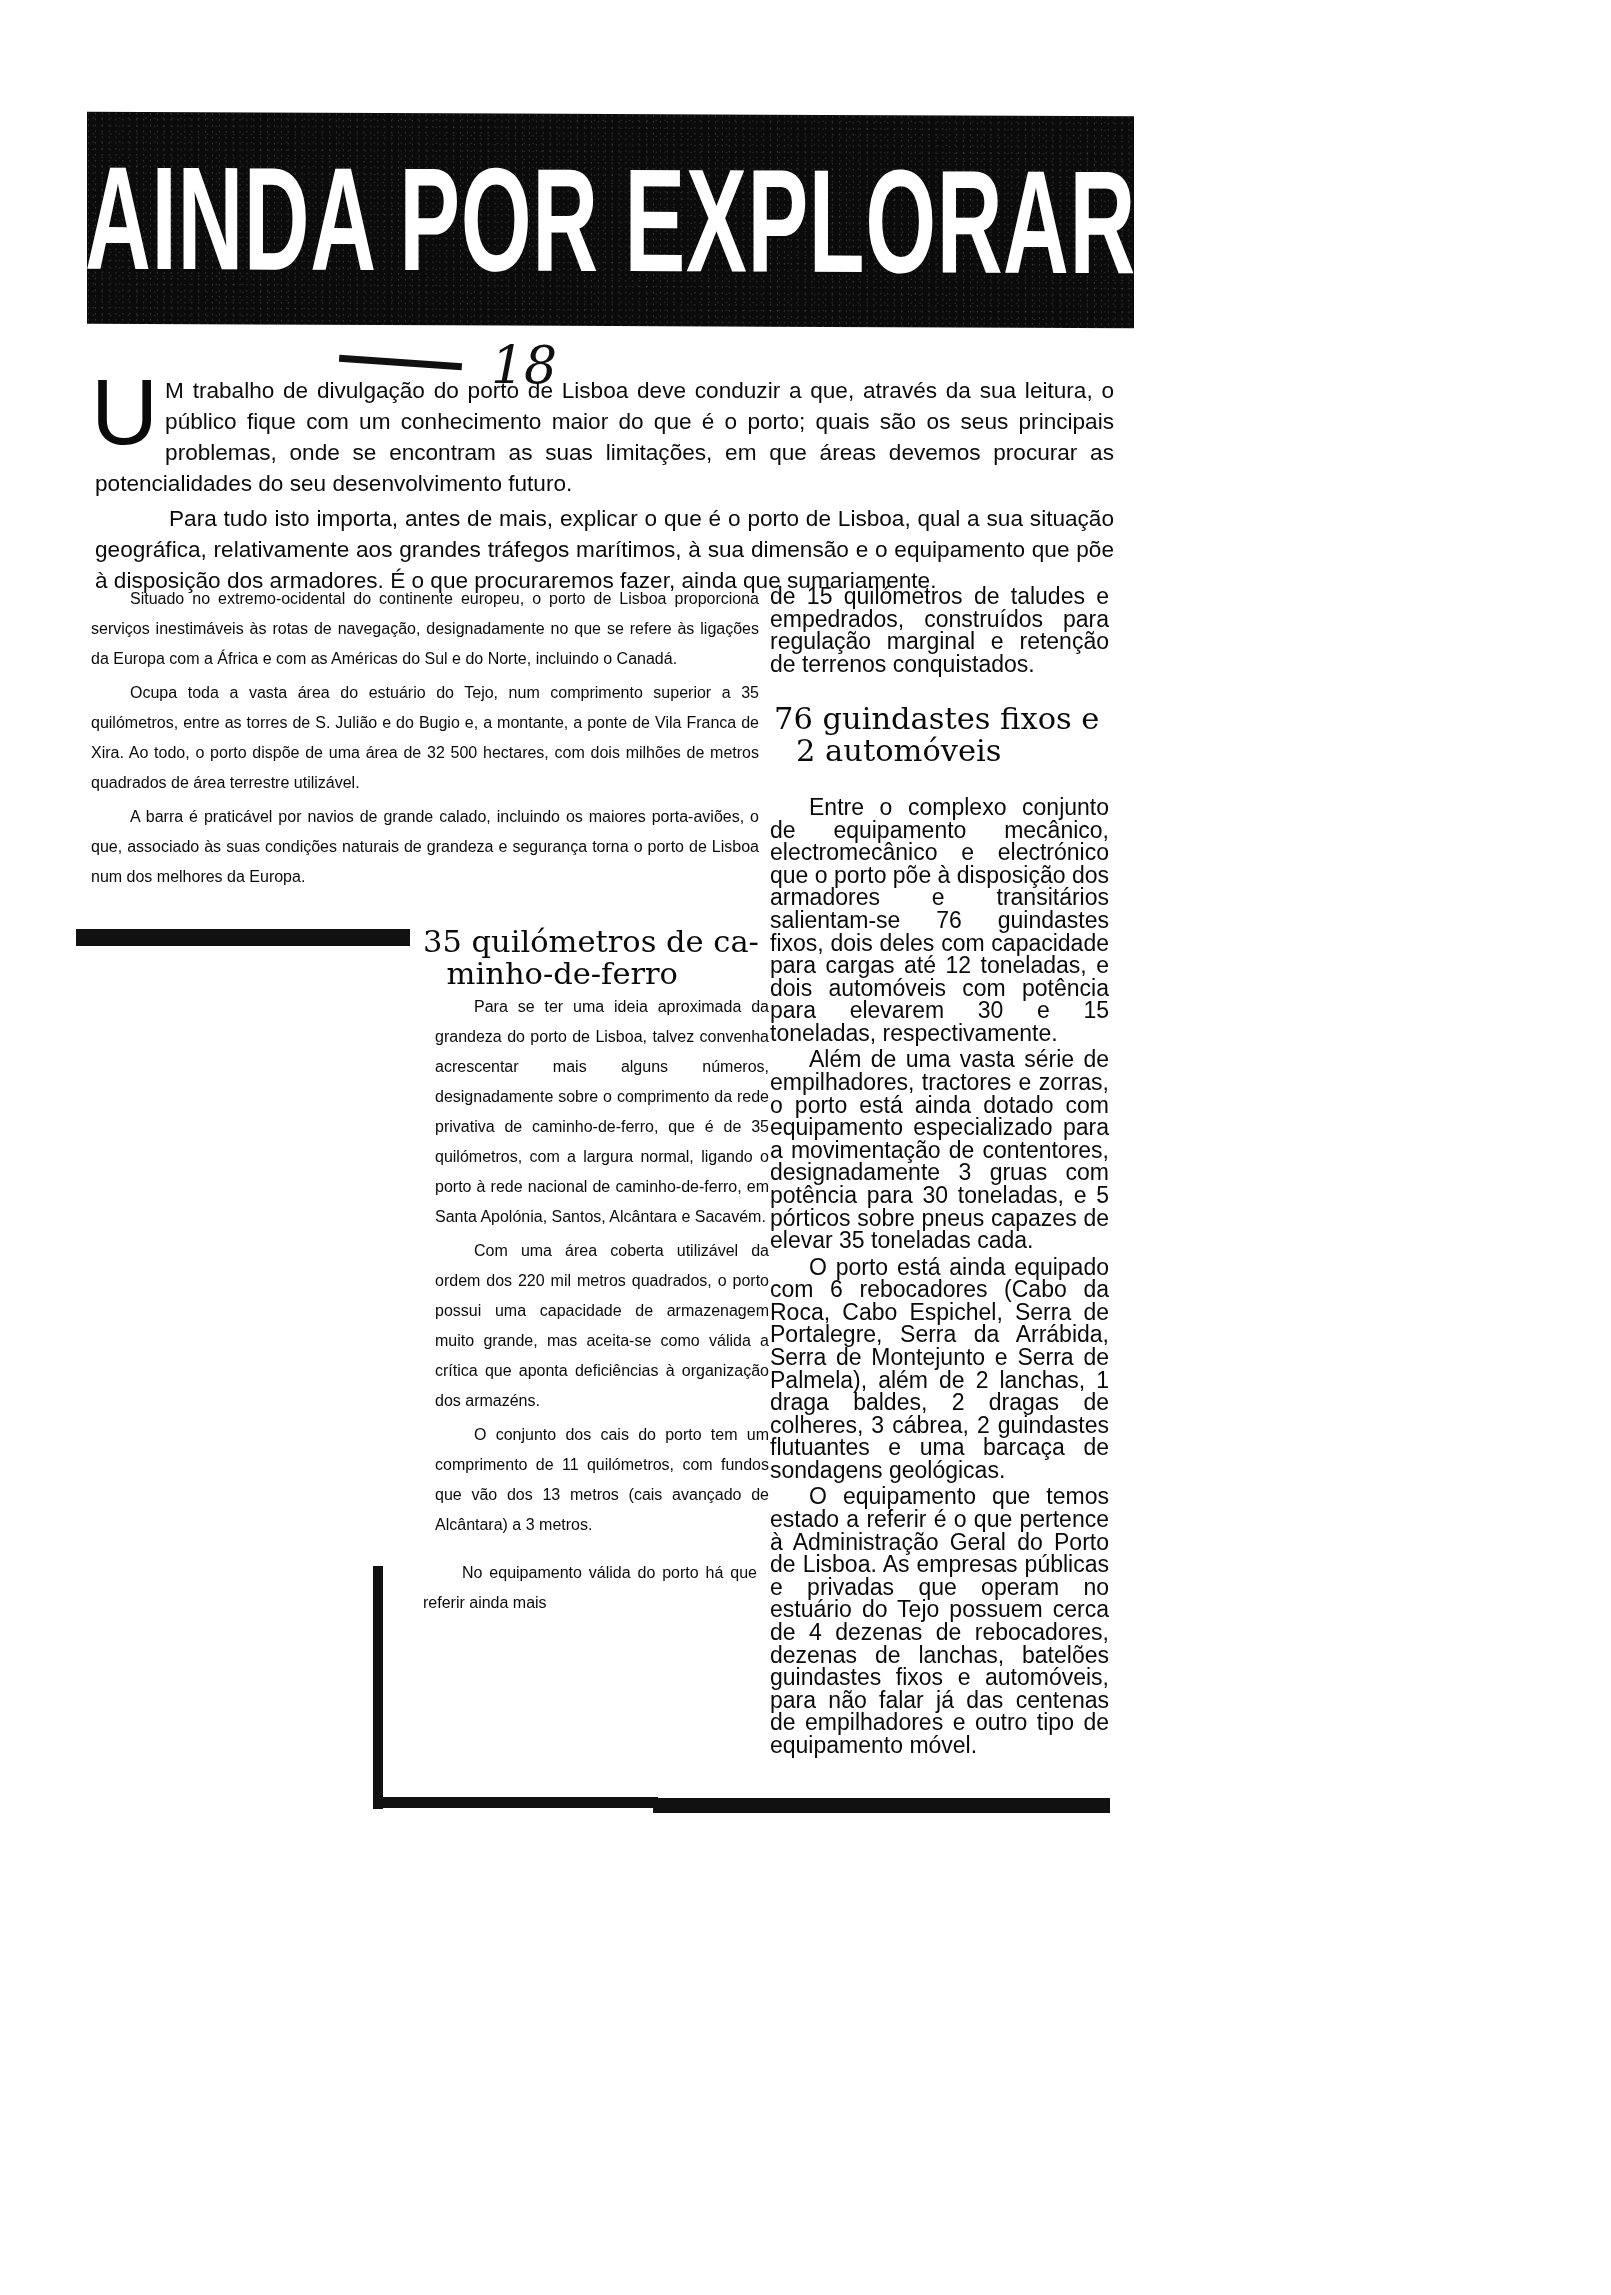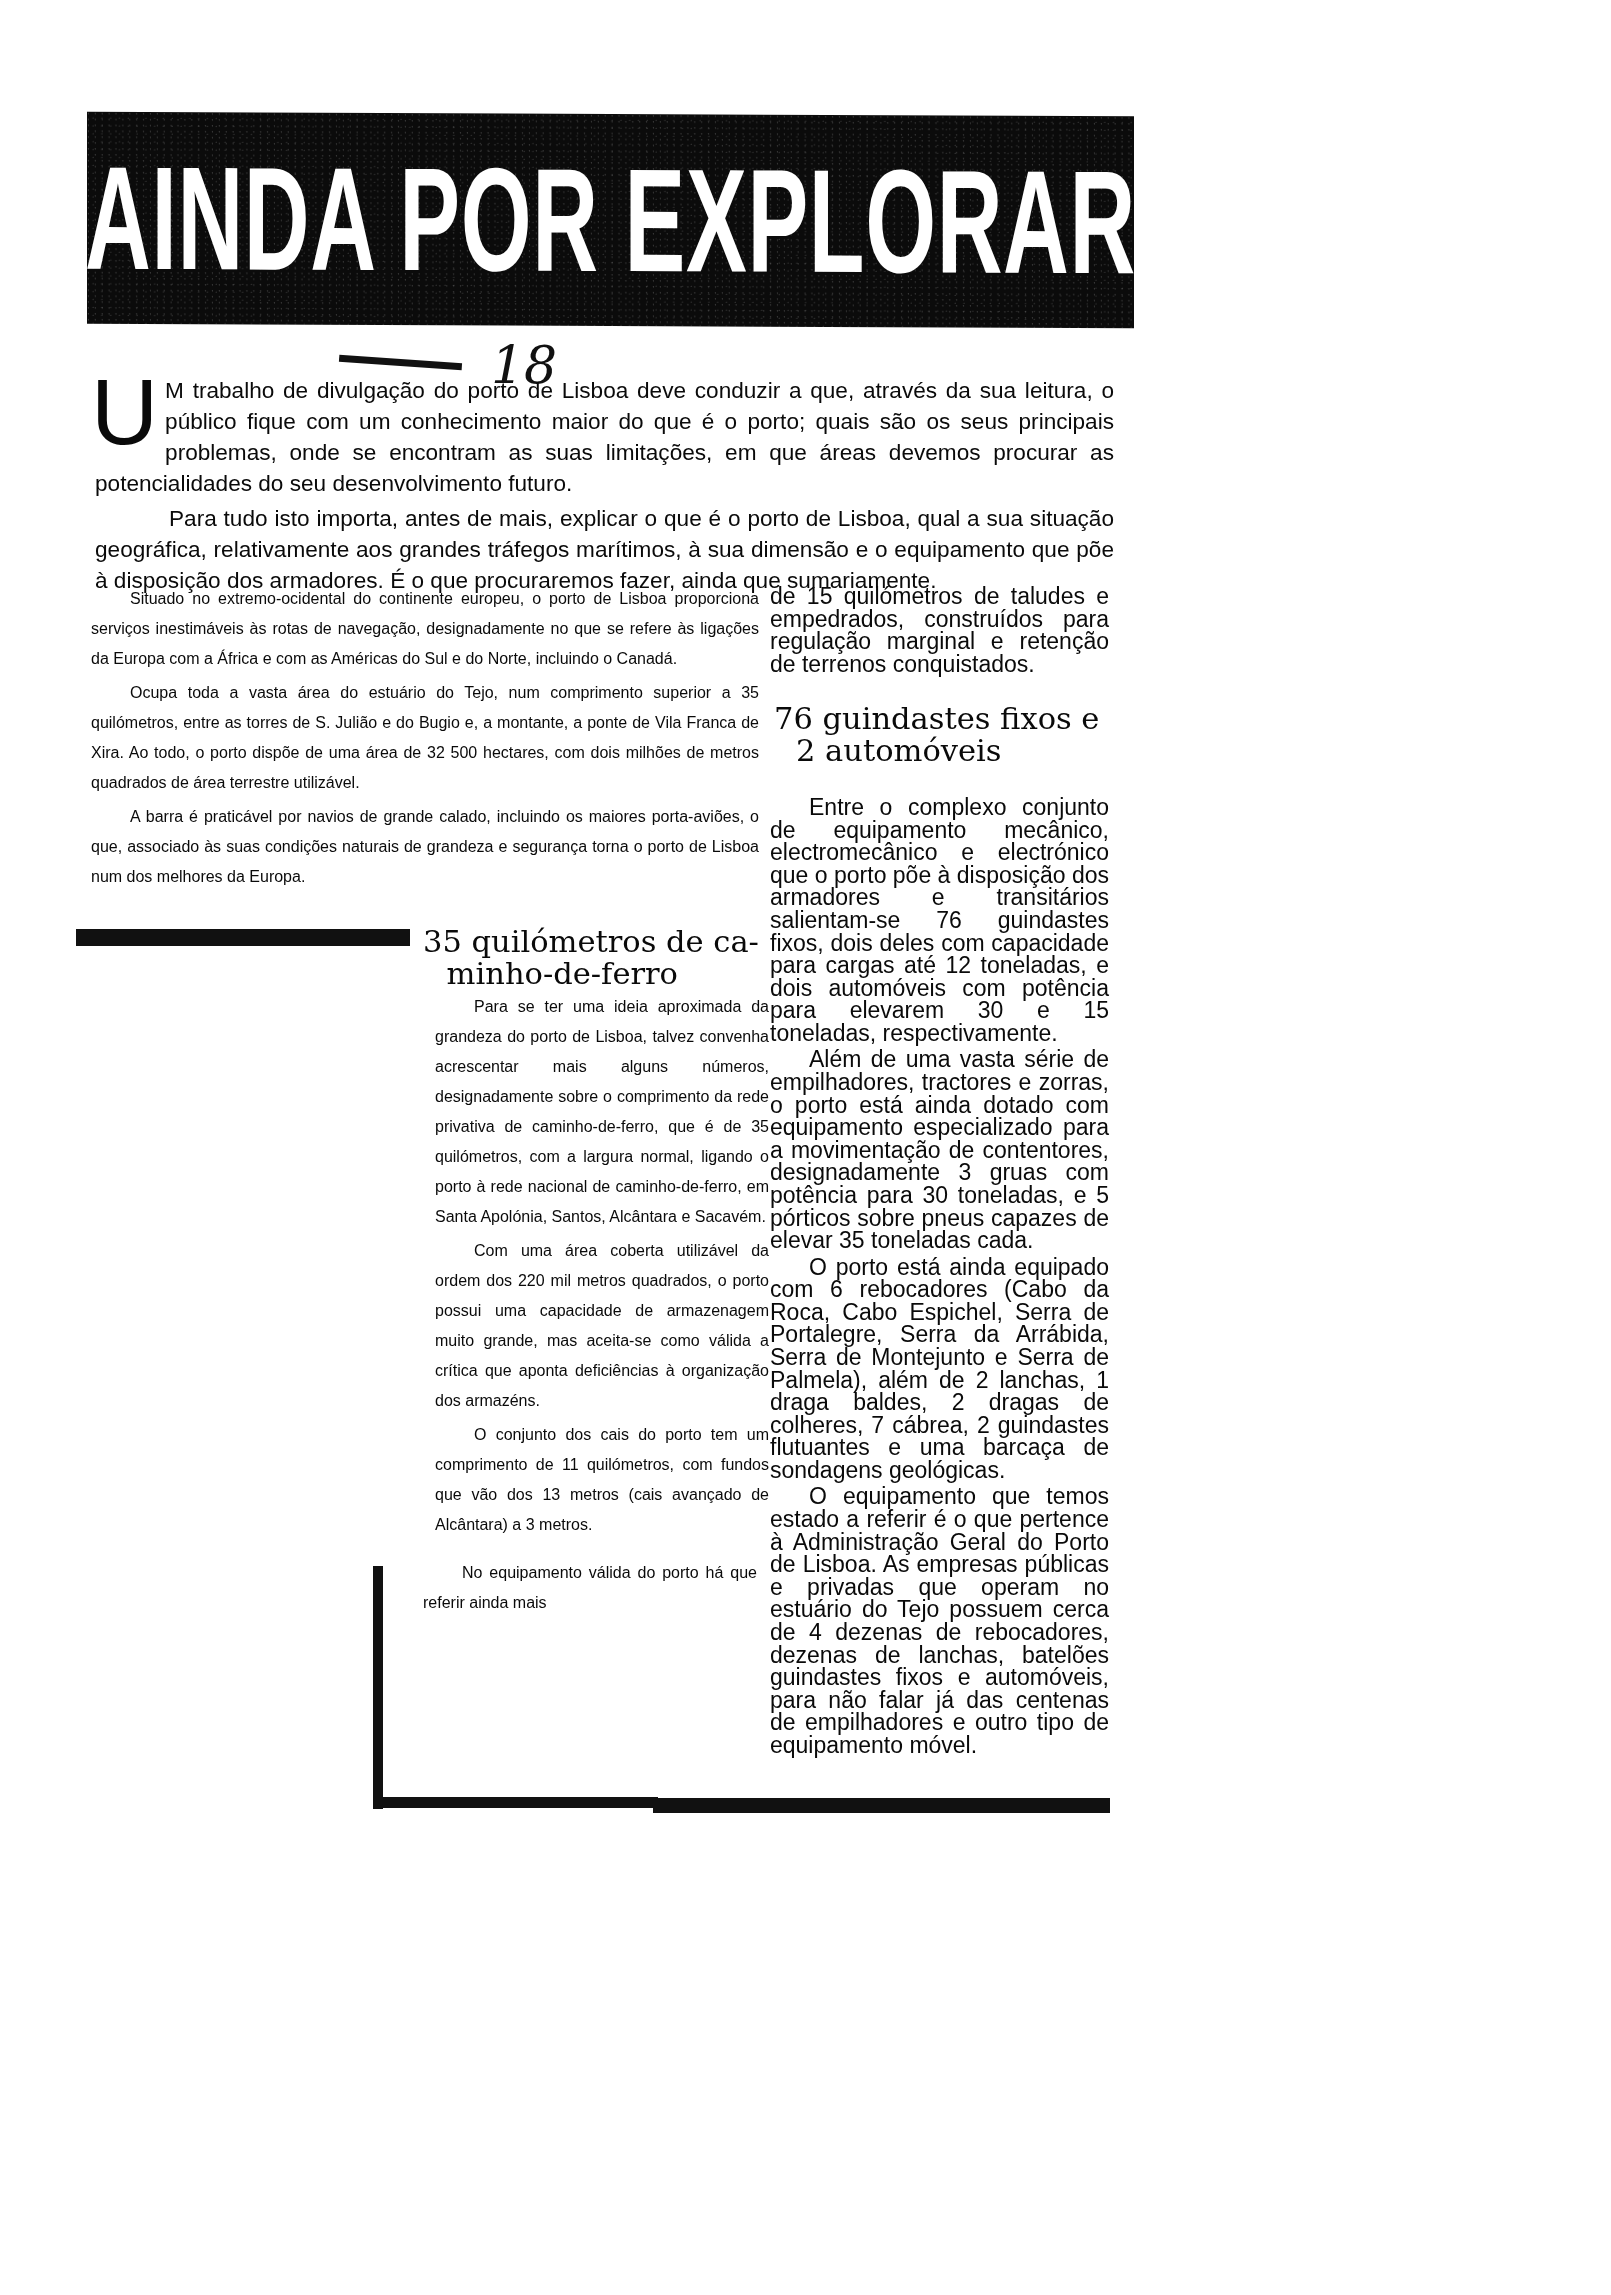--- a/index.html
+++ b/index.html
@@ -113,19 +113,19 @@
 </div>
 
 <div class="abs subhead sub-76">
   <span>76 guindastes fixos e</span>
   <span class="line2">2 automóveis</span>
 </div>
 
 <div class="abs col col-right" style="top:796px;">
   <p>Entre o complexo conjunto de equipamento mecânico, electromecânico e electrónico que o porto põe à disposição dos armadores e transitários salientam-se 76 guindastes fixos, dois deles com capacidade para cargas até 12 toneladas, e dois automóveis com potência para elevarem 30 e 15 toneladas, respectivamente.</p>
   <p>Além de uma vasta série de empilhadores, tractores e zorras, o porto está ainda dotado com equipamento especializado para a movimentação de contentores, designadamente 3 gruas com potência para 30 toneladas, e 5 pórticos sobre pneus capazes de elevar 35 toneladas cada.</p>
-  <p>O porto está ainda equipado com 6 rebocadores (Cabo da Roca, Cabo Espichel, Serra de Portalegre, Serra da Arrábida, Serra de Montejunto e Serra de Palmela), além de 2 lanchas, 1 draga baldes, 2 dragas de colheres, 7 cábrea, 2 guindastes flutuantes e uma barcaça de sondagens geológicas.</p>
+  <p>O porto está ainda equipado com 6 rebocadores (Cabo da Roca, Cabo Espichel, Serra de Portalegre, Serra da Arrábida, Serra de Montejunto e Serra de Palmela), além de 2 lanchas, 1 draga baldes, 2 dragas de colheres, 3 cábrea, 2 guindastes flutuantes e uma barcaça de sondagens geológicas.</p>
   <p>O equipamento que temos estado a referir é o que pertence à Administração Geral do Porto de Lisboa. As empresas públicas e privadas que operam no estuário do Tejo possuem cerca de 4 dezenas de rebocadores, dezenas de lanchas, batelões guindastes fixos e automóveis, para não falar já das centenas de empilhadores e outro tipo de equipamento móvel.</p>
 </div>
 
 <div class="abs bar bar-bottom-a"></div>
 <div class="abs bar bar-bottom-b"></div>
 
 
 </body></html>

